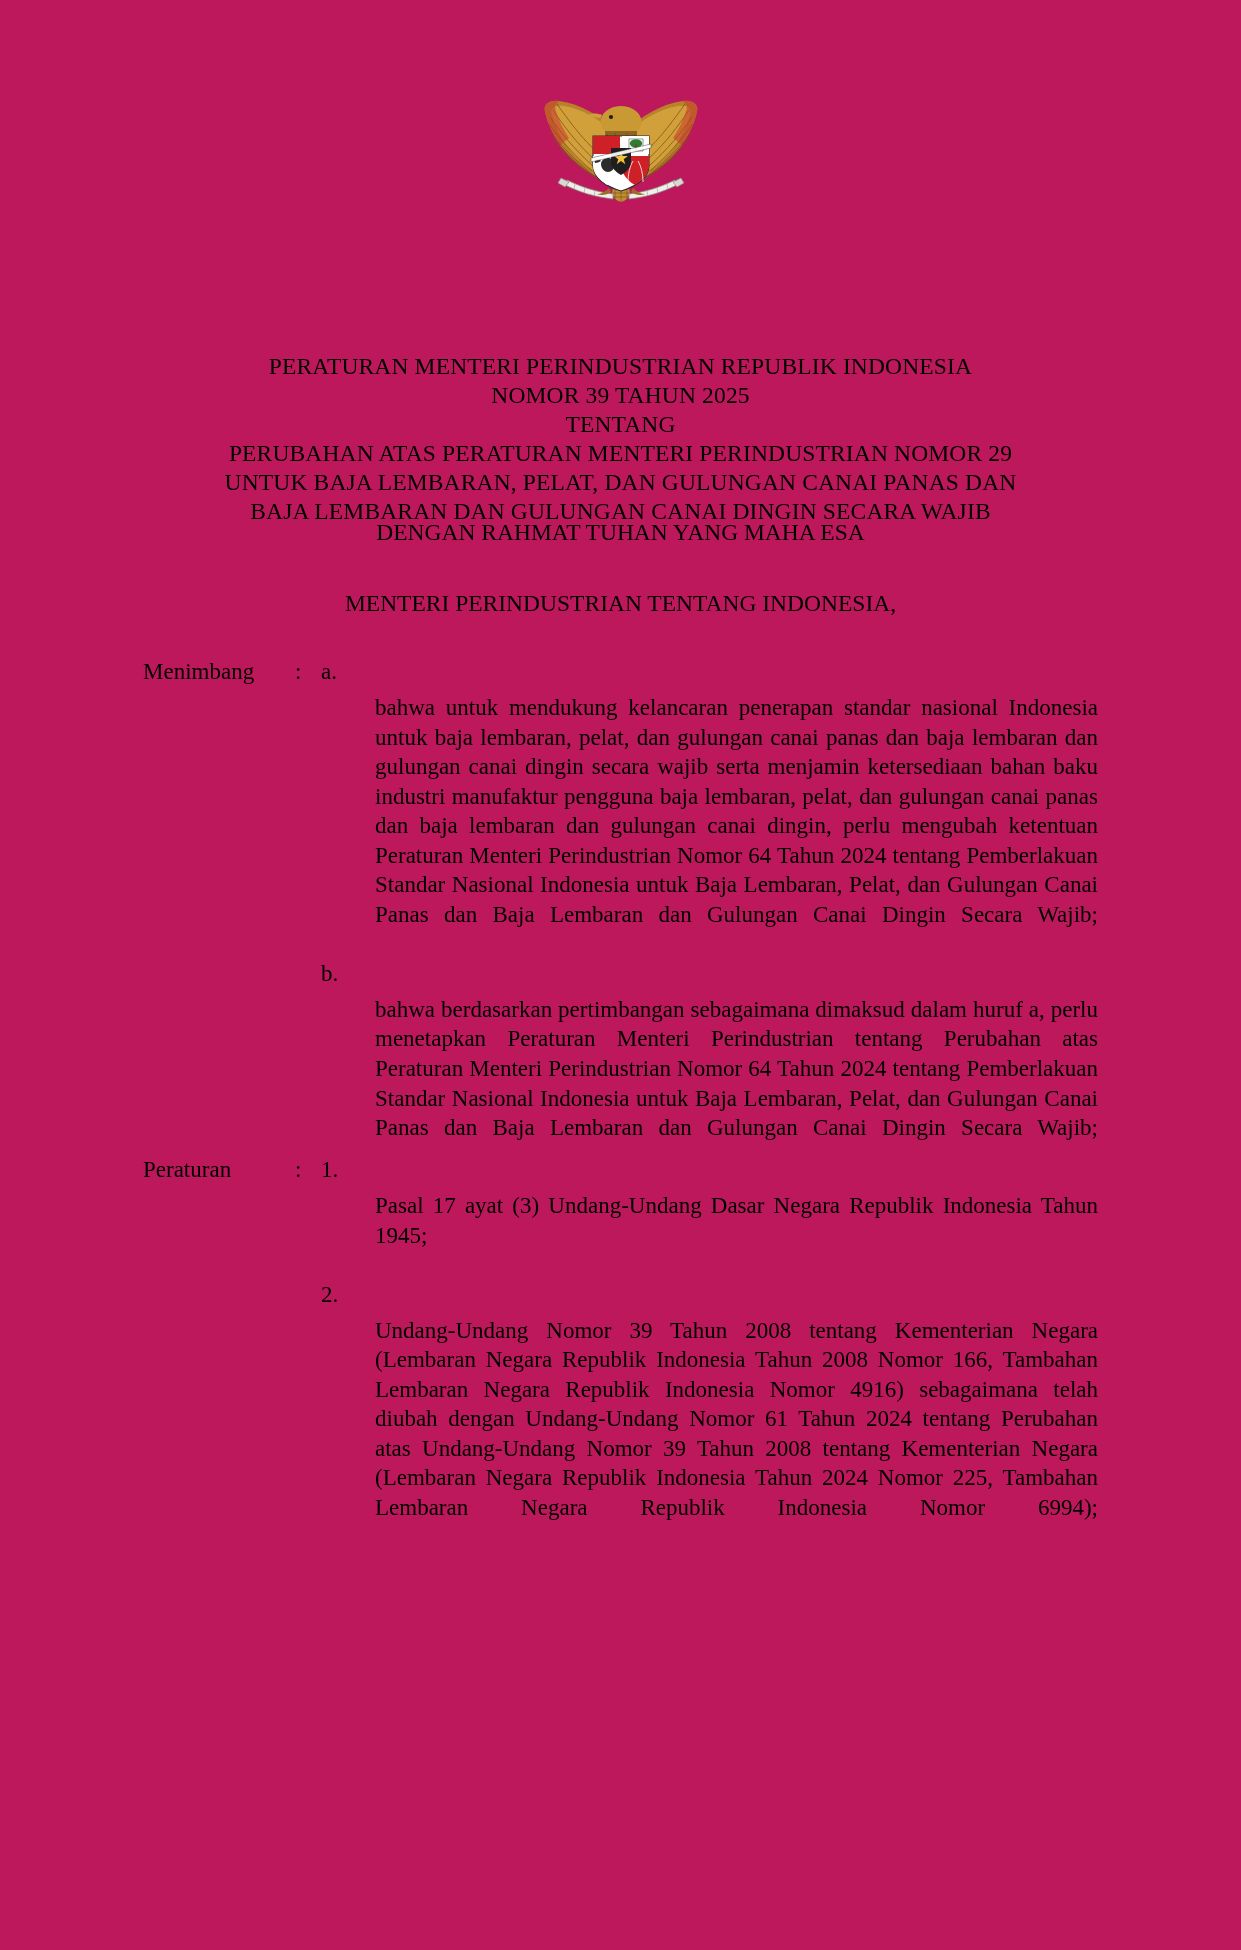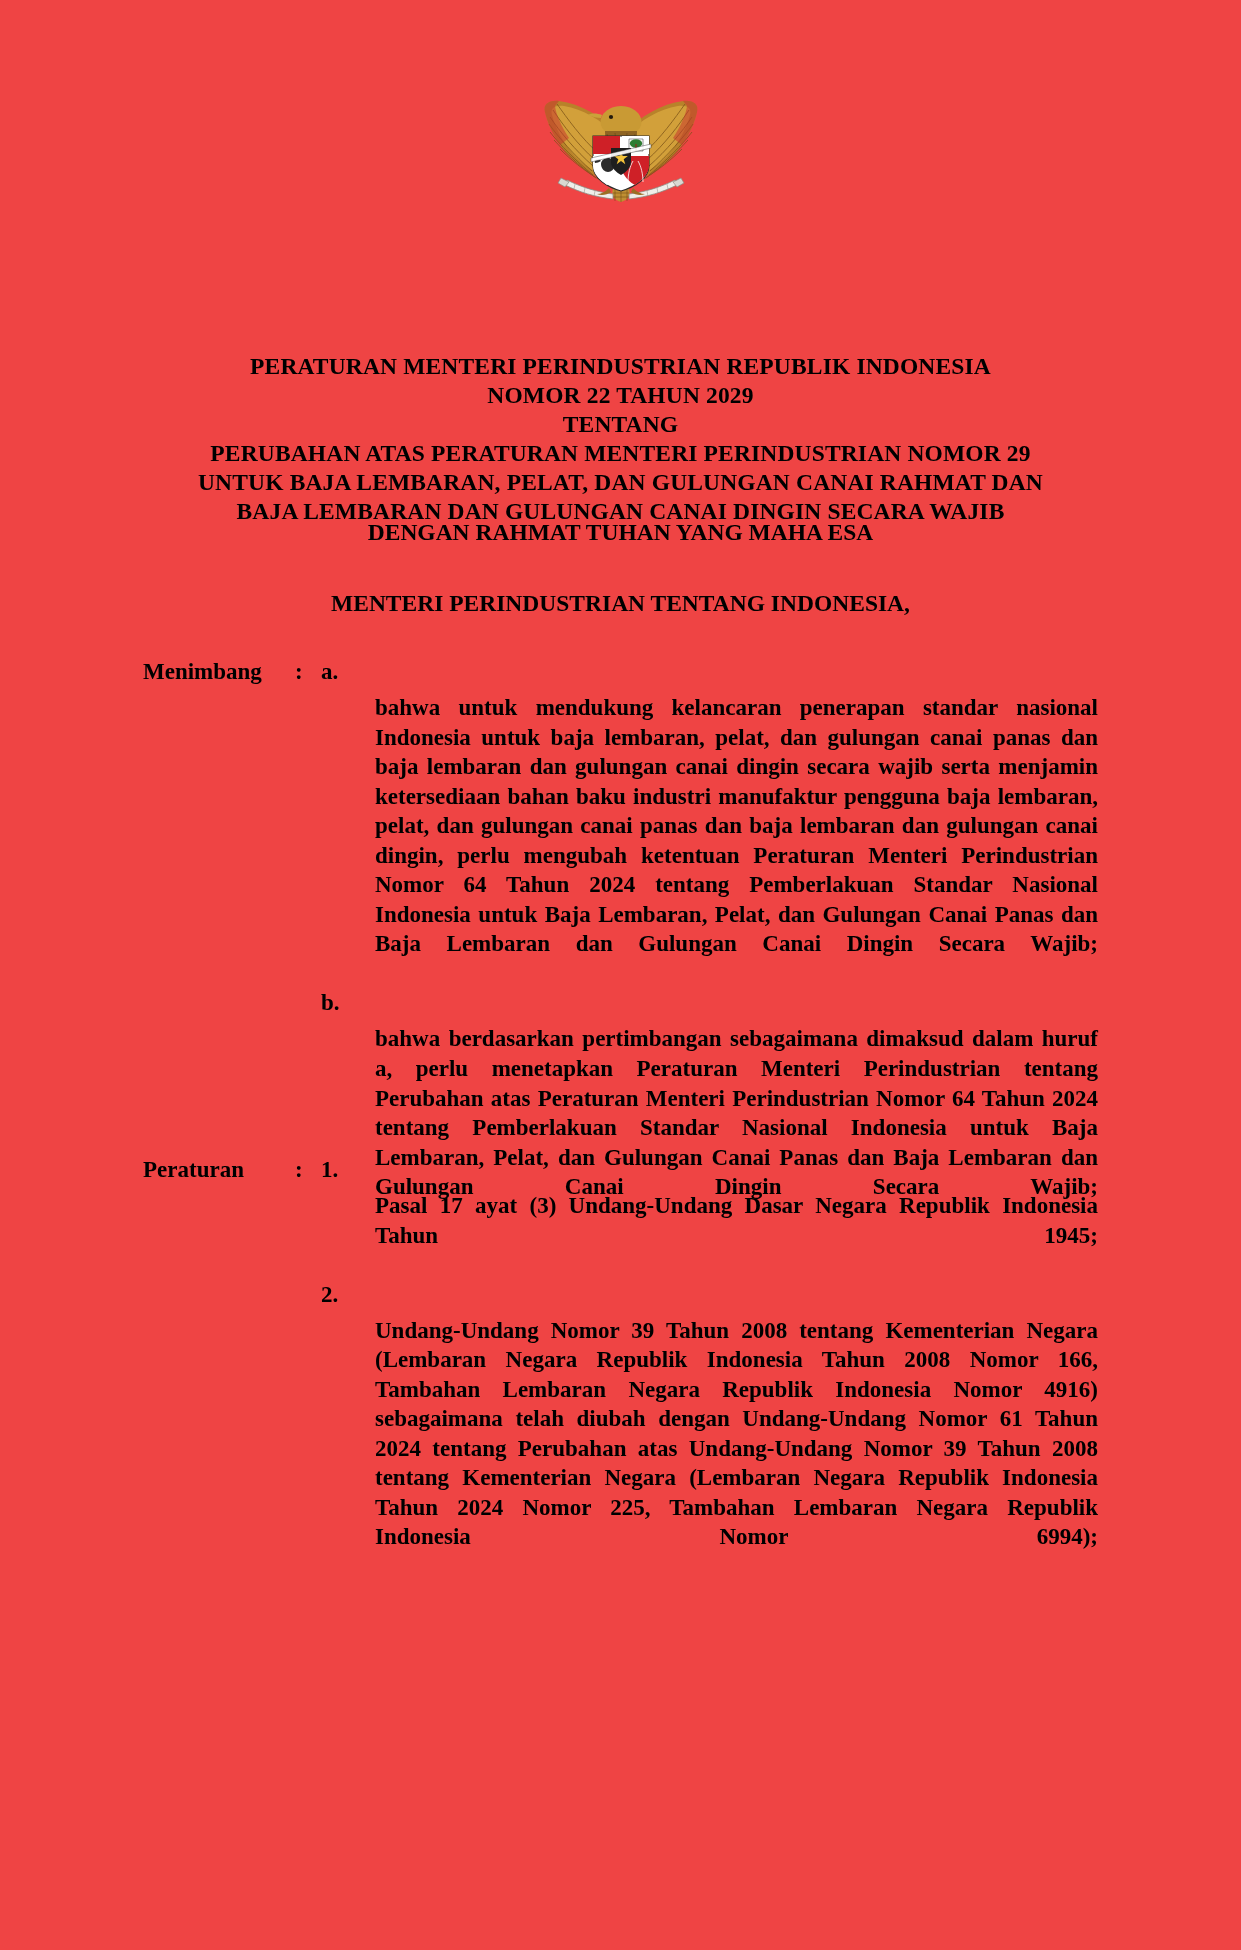--- a/index.html
+++ b/index.html
@@ -12,22 +12,21 @@
     height: 1950px;
     position: relative;
     font-family: "Liberation Serif", "DejaVu Serif", serif;
     color: #000000;
     overflow: hidden;
   }
 
   .page {
     position: absolute;
     inset: 0;
-    background: #ef4444;
-    font-weight: bold;
+    background: #be185d;
   }
 
   
   .emblem-wrap {
     position: absolute;
     top: 88px;
     left: 0;
     width: 1241px;
     display: flex;
     justify-content: center;
@@ -219,24 +218,24 @@
         <path d="M60 70 L120 56 L120 60 L60 74 Z" fill="#ffffff" stroke="#2a2a2a" stroke-width="0.45" opacity="0.92"></path>
       </g>
 
       <path d="M78 100 C74 104 70 106 66 106 C70 108 76 107 80 104 Z" fill="#9c6e24"></path>
       <path d="M102 100 C106 104 110 106 114 106 C110 108 104 107 100 104 Z" fill="#9c6e24"></path>
     </svg>
   </div>
 
   <div class="title-block">
     <span class="tline">PERATURAN MENTERI PERINDUSTRIAN REPUBLIK INDONESIA</span>
-    <span class="tline">NOMOR 22 TAHUN 2029</span>
+    <span class="tline">NOMOR 39 TAHUN 2025</span>
     <span class="tline">TENTANG</span>
     <span class="tline">PERUBAHAN ATAS PERATURAN MENTERI PERINDUSTRIAN NOMOR 29</span>
-    <span class="tline">UNTUK BAJA LEMBARAN, PELAT, DAN GULUNGAN CANAI RAHMAT DAN</span>
+    <span class="tline">UNTUK BAJA LEMBARAN, PELAT, DAN GULUNGAN CANAI PANAS DAN</span>
     <span class="tline">BAJA LEMBARAN DAN GULUNGAN CANAI DINGIN SECARA WAJIB</span>
   </div>
 
   <div class="centered-line rahmat">DENGAN RAHMAT TUHAN YANG MAHA ESA</div>
   <div class="centered-line menteri-line">MENTERI PERINDUSTRIAN TENTANG INDONESIA,</div>
 
   <div class="clause clause-menimbang">
     <div class="cl-label">Menimbang</div>
     <div class="cl-colon">:</div>
     <div class="cl-items">

